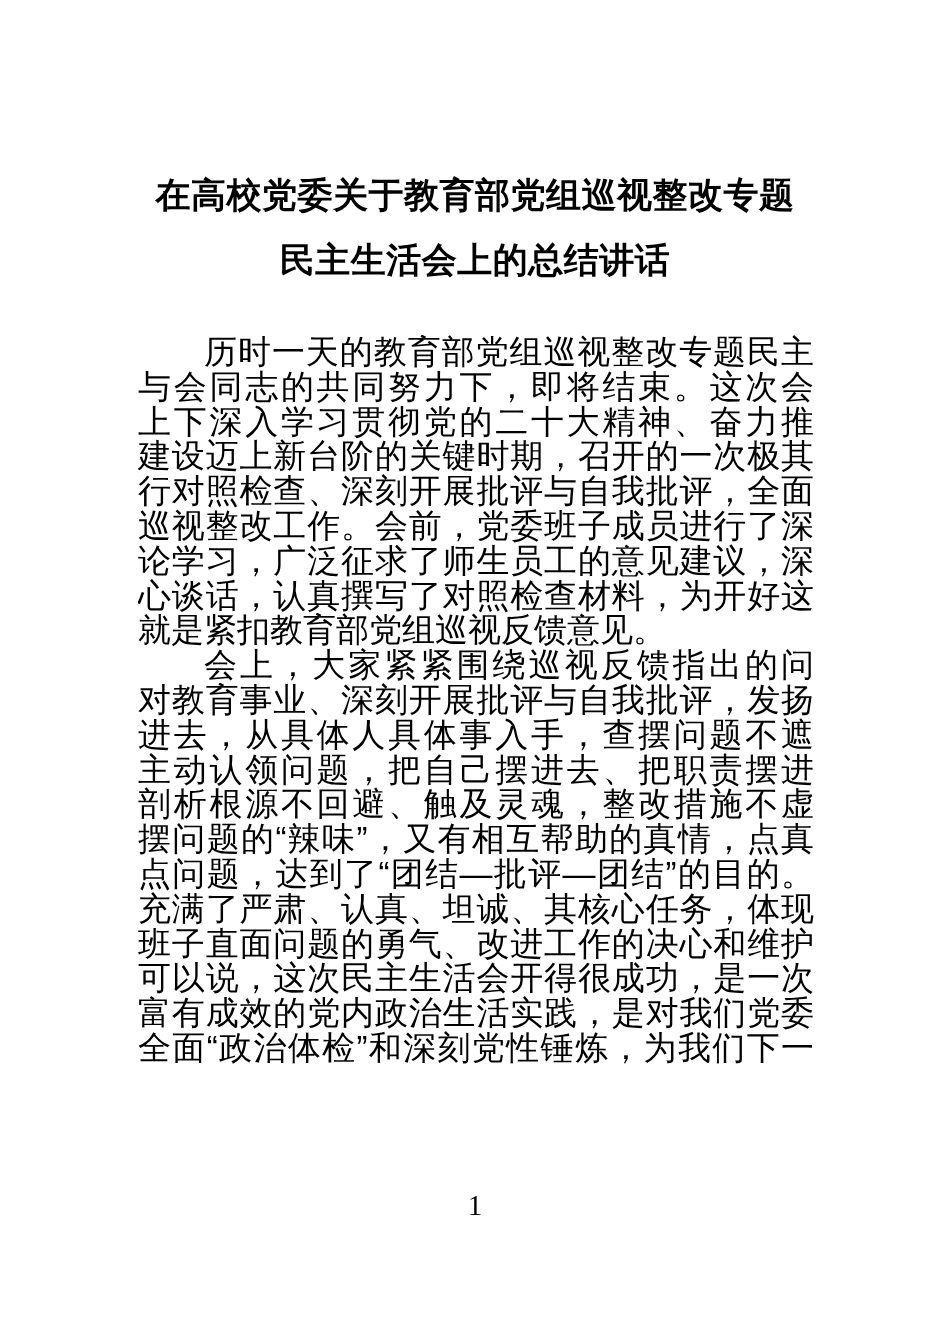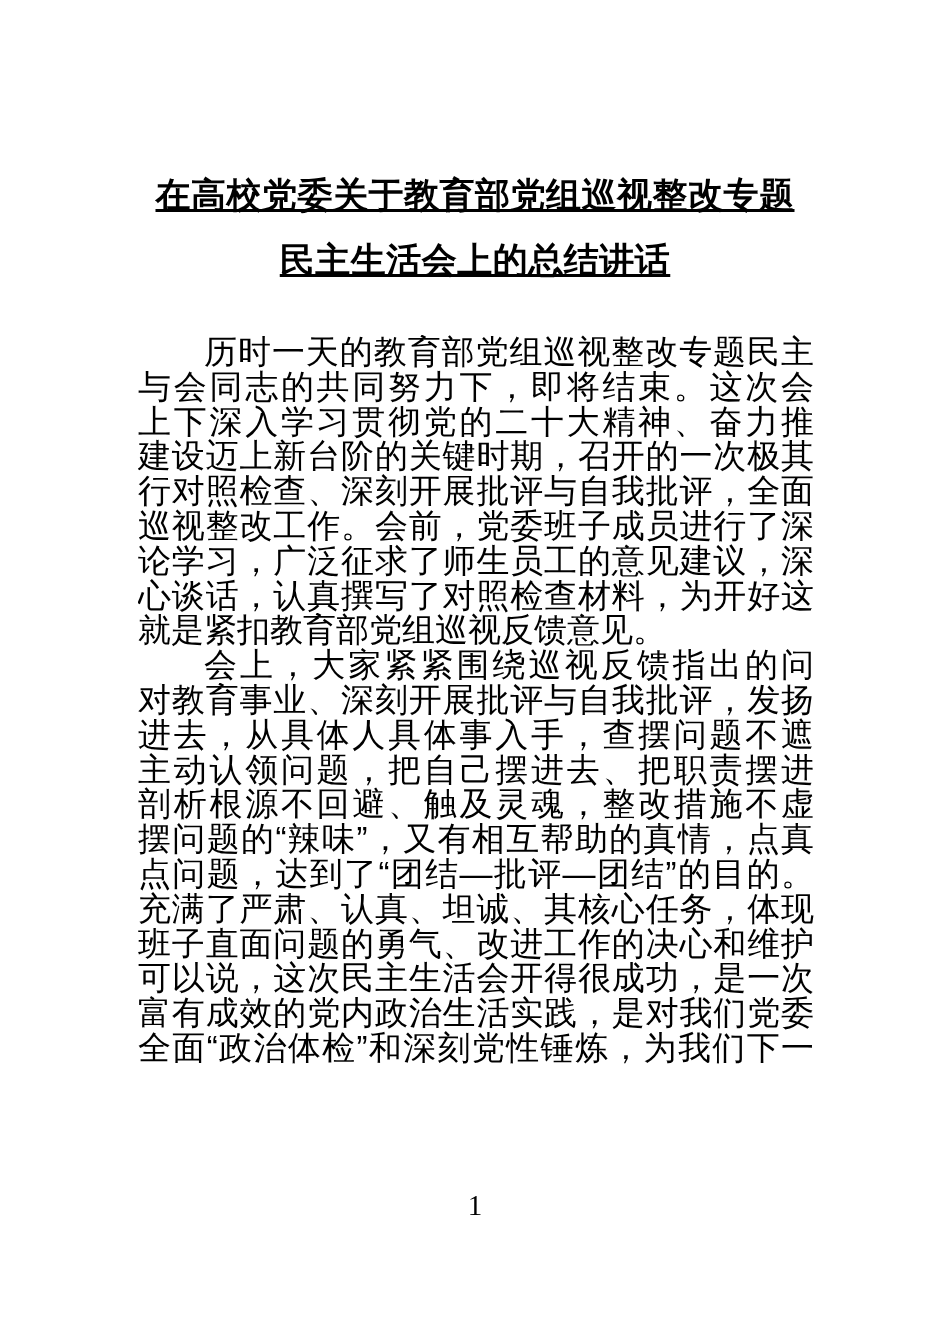--- a/index.html
+++ b/index.html
@@ -20,21 +20,20 @@
     position: absolute;
     top: 162px;
     left: 0;
     right: 0;
     margin: 0;
     text-align: center;
     font-size: 35px;
     font-weight: bold;
     line-height: 65px;
     letter-spacing: 0.5px;
-    text-decoration: underline;
   }
   .doc-title .title-line {
     display: block;
   }
   .doc-body {
     position: absolute;
     top: 335px;
     left: 138px;
     width: 676px;
     font-size: 33px;

